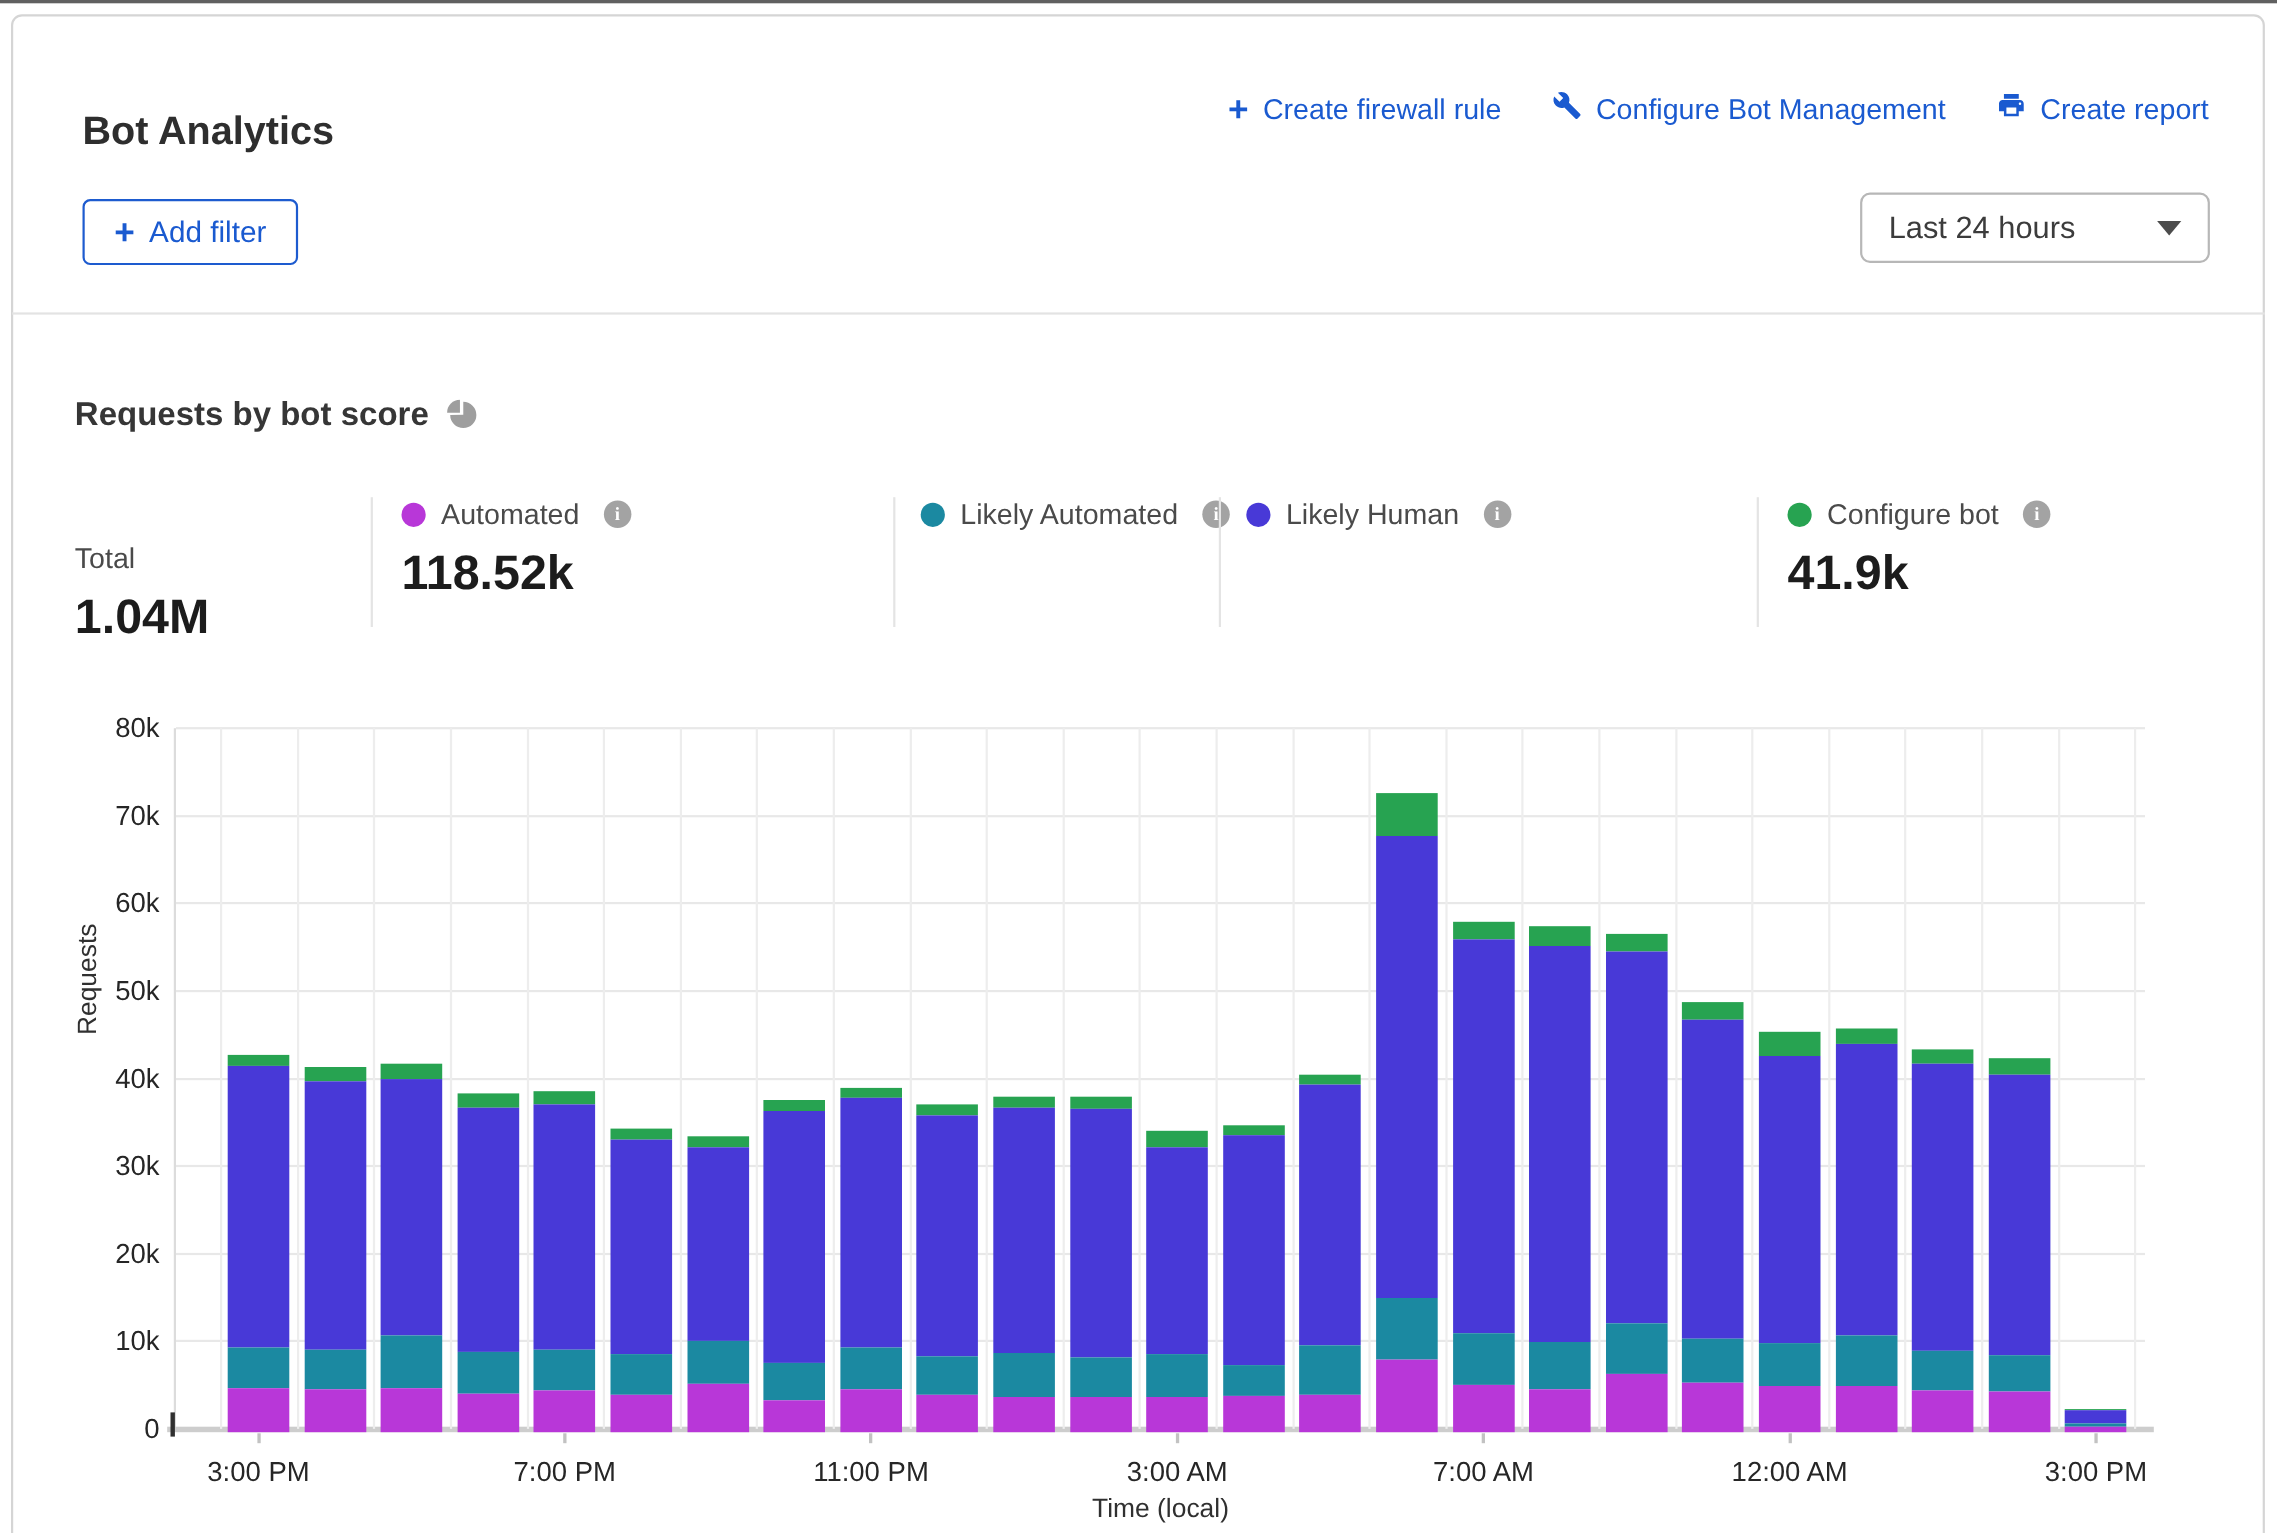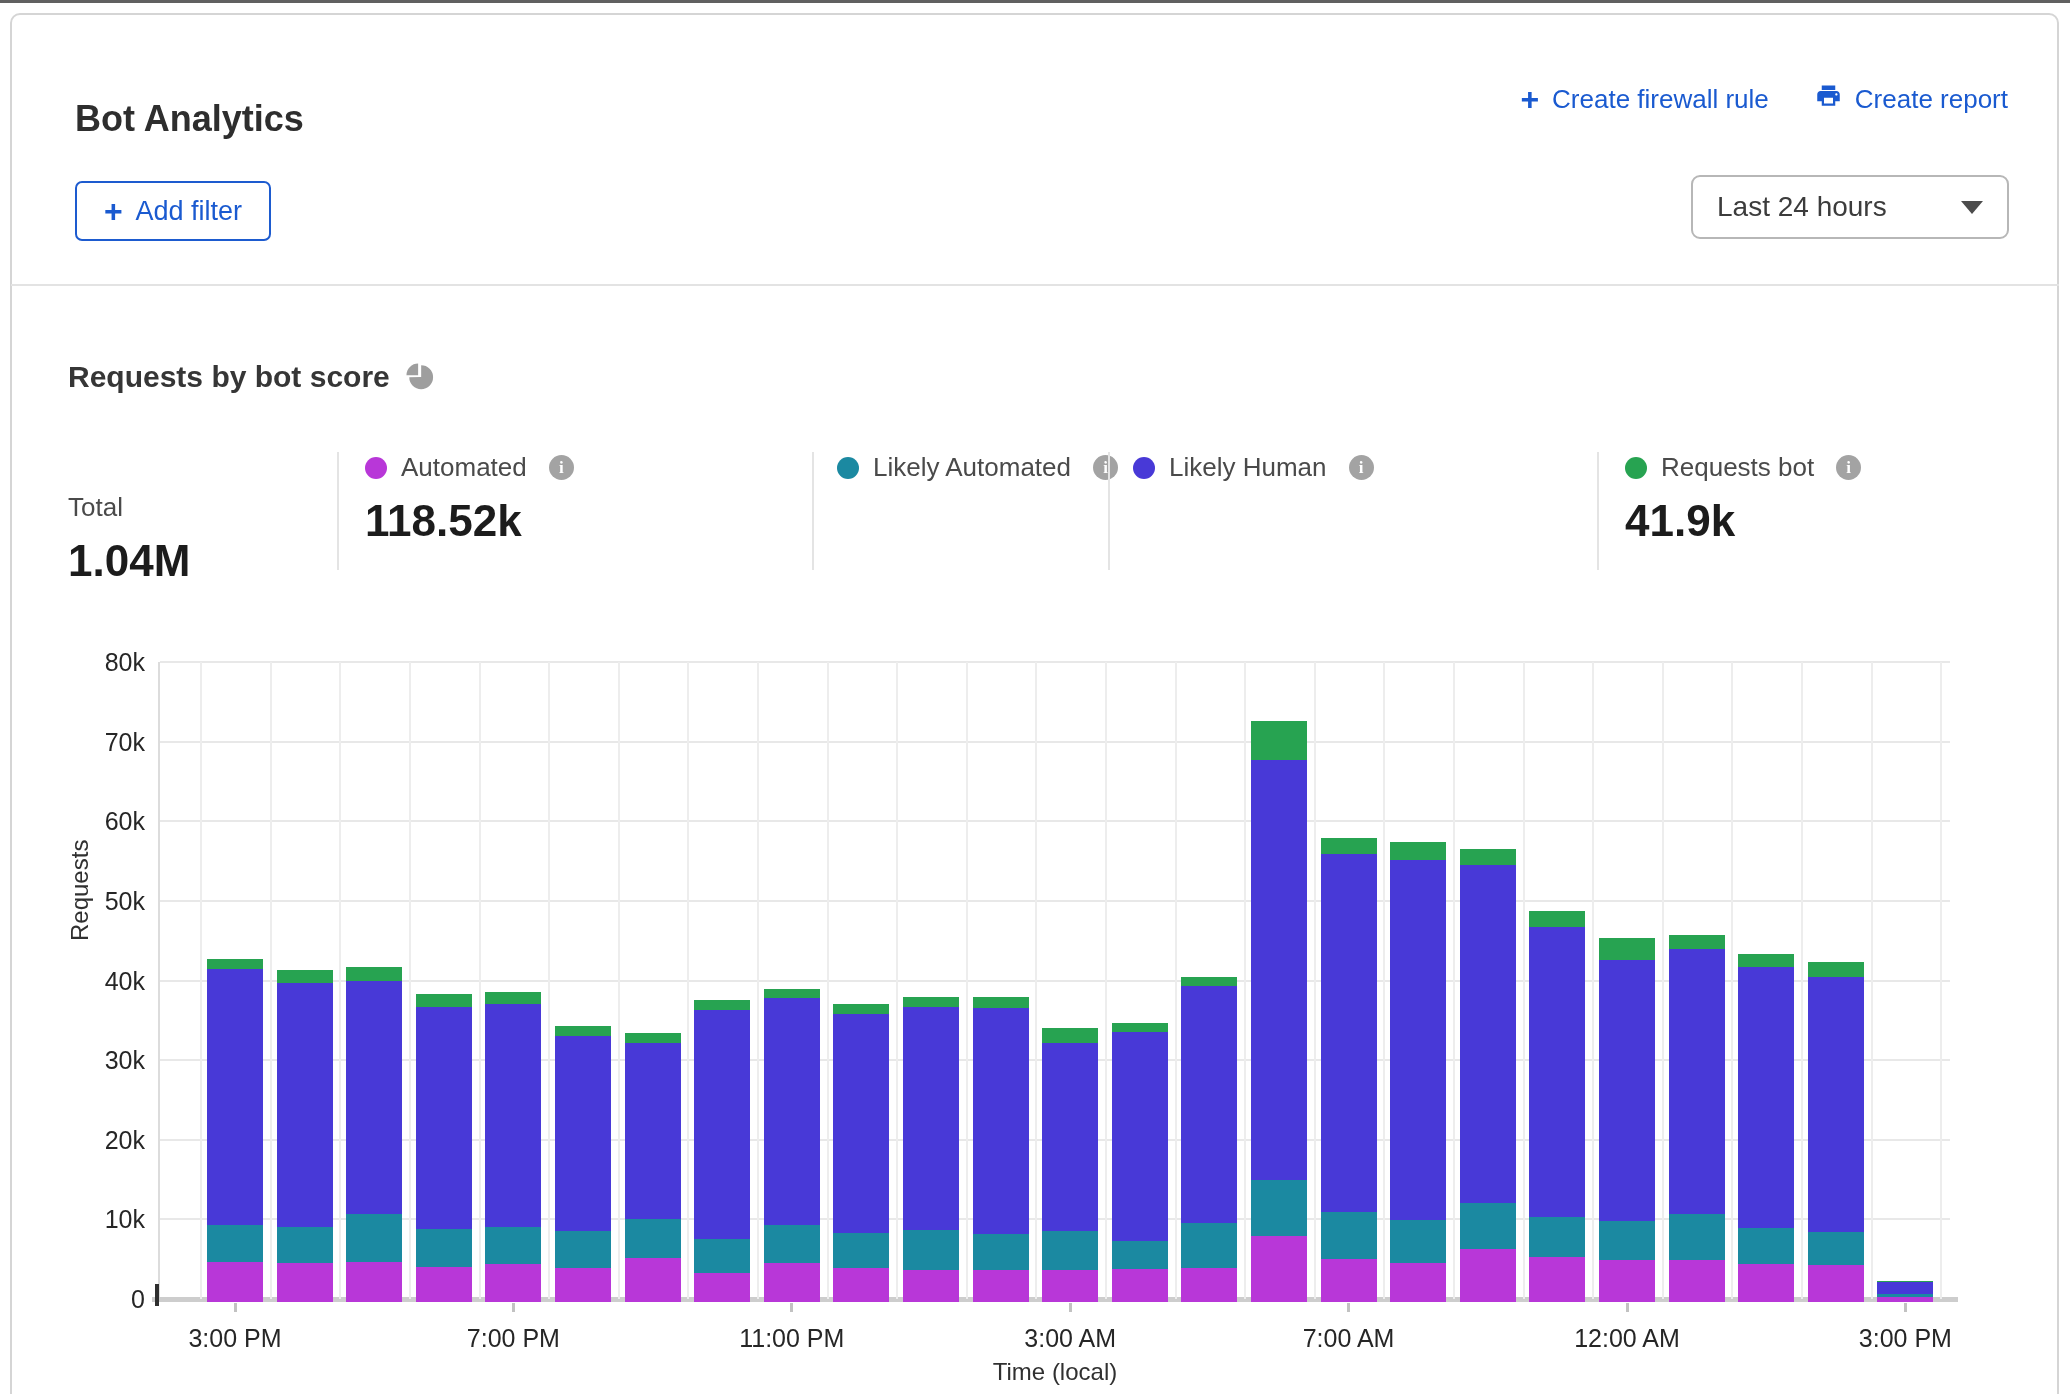--- a/index.html
+++ b/index.html
@@ -64,20 +64,26 @@
 
 <h1 class="page-title">Bot Analytics</h1>
 
 <div class="header-actions">
   <a class="action-link">
     <span class="plus-glyph">+</span>
     <span>Create firewall rule</span>
   </a>
   <a class="action-link">
     <span><svg viewBox="0 0 24 24">
+          <path d="M22.7 19.3l-9.1-9.1c.9-2.3.4-5-1.5-6.9C10.1 1.3 7.1.9 4.7 2l4.3 4.3-3 3L1.7 5C.6 7.4 1 10.4 3 12.4c1.9 1.9 4.6 2.4 6.9 1.5l9.1 9.1c.4.4 1 .4 1.4 0l2.3-2.3c.4-.4.4-1 0-1.4z"></path>
+        </svg></span>
+    <span>Configure Bot Management</span>
+  </a>
+  <a class="action-link">
+    <span><svg viewBox="0 0 24 24">
           <path d="M19 8H5c-1.66 0-3 1.34-3 3v6h4v4h12v-4h4v-6c0-1.66-1.34-3-3-3zm-3 11H8v-5h8v5zm3-7c-.55 0-1-.45-1-1s.45-1 1-1 1 .45 1 1-.45 1-1 1zm-1-9H6v4h12V3z"></path>
         </svg></span>
     <span>Create report</span>
   </a>
 </div>
 
 <button class="add-filter-btn">
   <span class="plus-glyph">+</span>
   <span>Add filter</span>
 </button>
@@ -131,21 +137,21 @@
     <span class="dot" style="background: rgb(72, 57, 215);"></span>
     <span>Likely Human</span>
     <span class="info-badge">i</span>
   </div>
 </div>
 
 <div class="stat-divider" style="left:1597px;"></div>
 <div class="stat" style="left:1625px;">
   <div class="stat-label-row">
     <span class="dot" style="background: rgb(39, 163, 81);"></span>
-    <span>Requests bot</span>
+    <span>Configure bot</span>
     <span class="info-badge">i</span>
   </div>
   <div class="stat-value">41.9k</div>
 </div>
 
 <div class="y-axis-title">Requests</div>
 <div class="ylabels">
     <div class="ylabel" style="top: 622px;">0</div>
     <div class="ylabel" style="top: 542.375px;">10k</div>
     <div class="ylabel" style="top: 462.75px;">20k</div>

